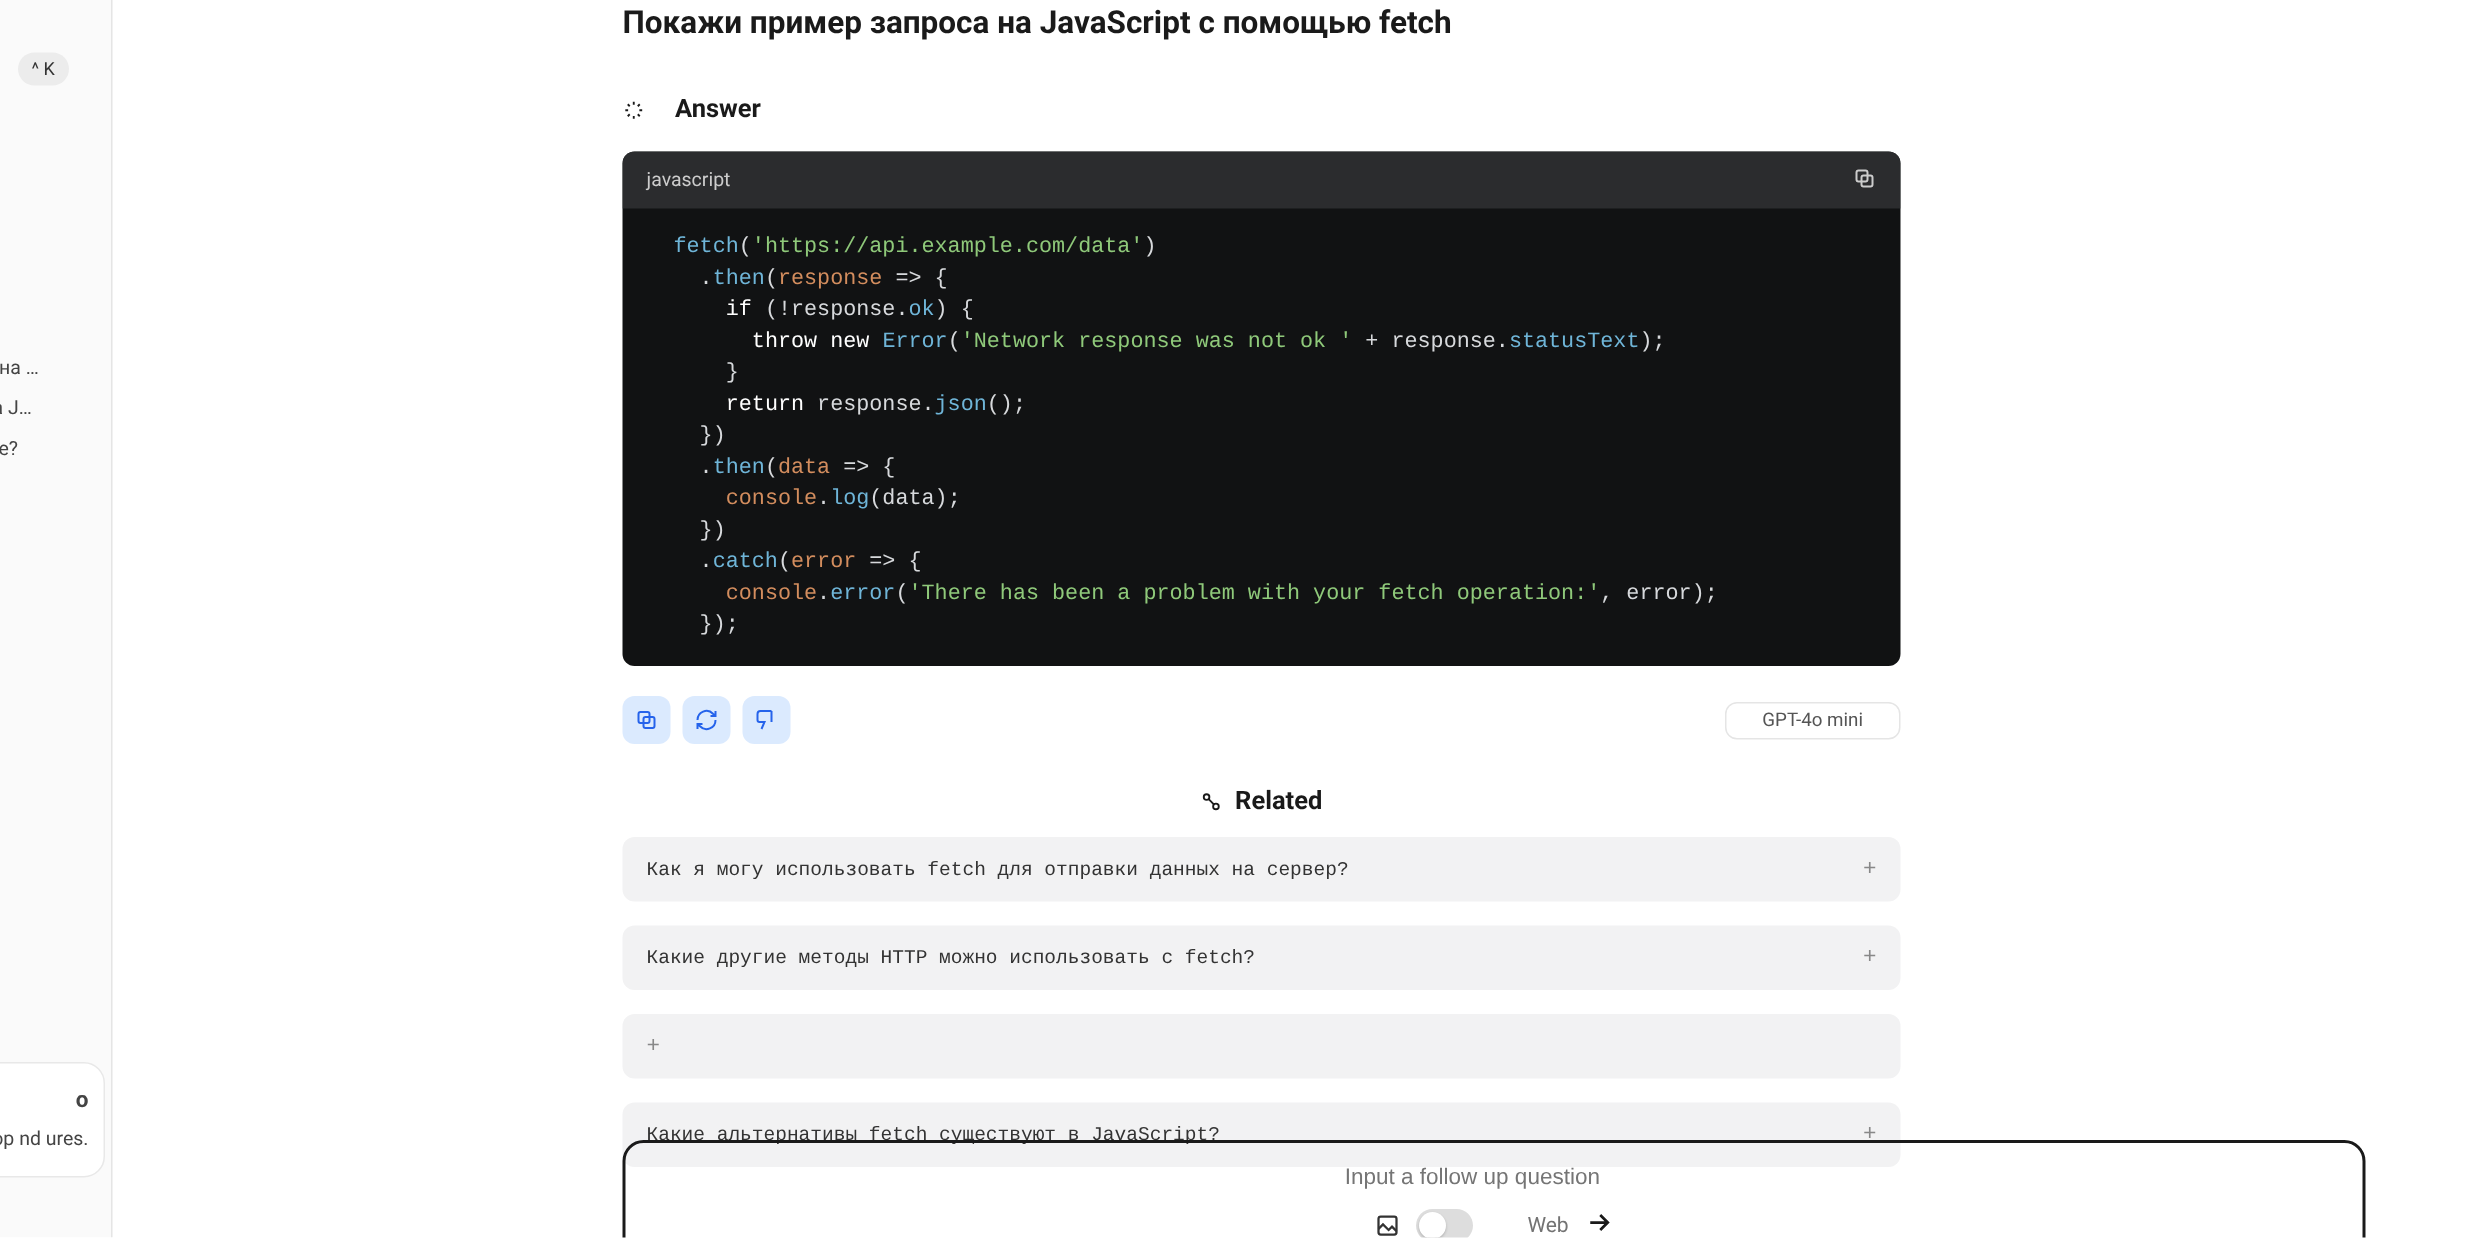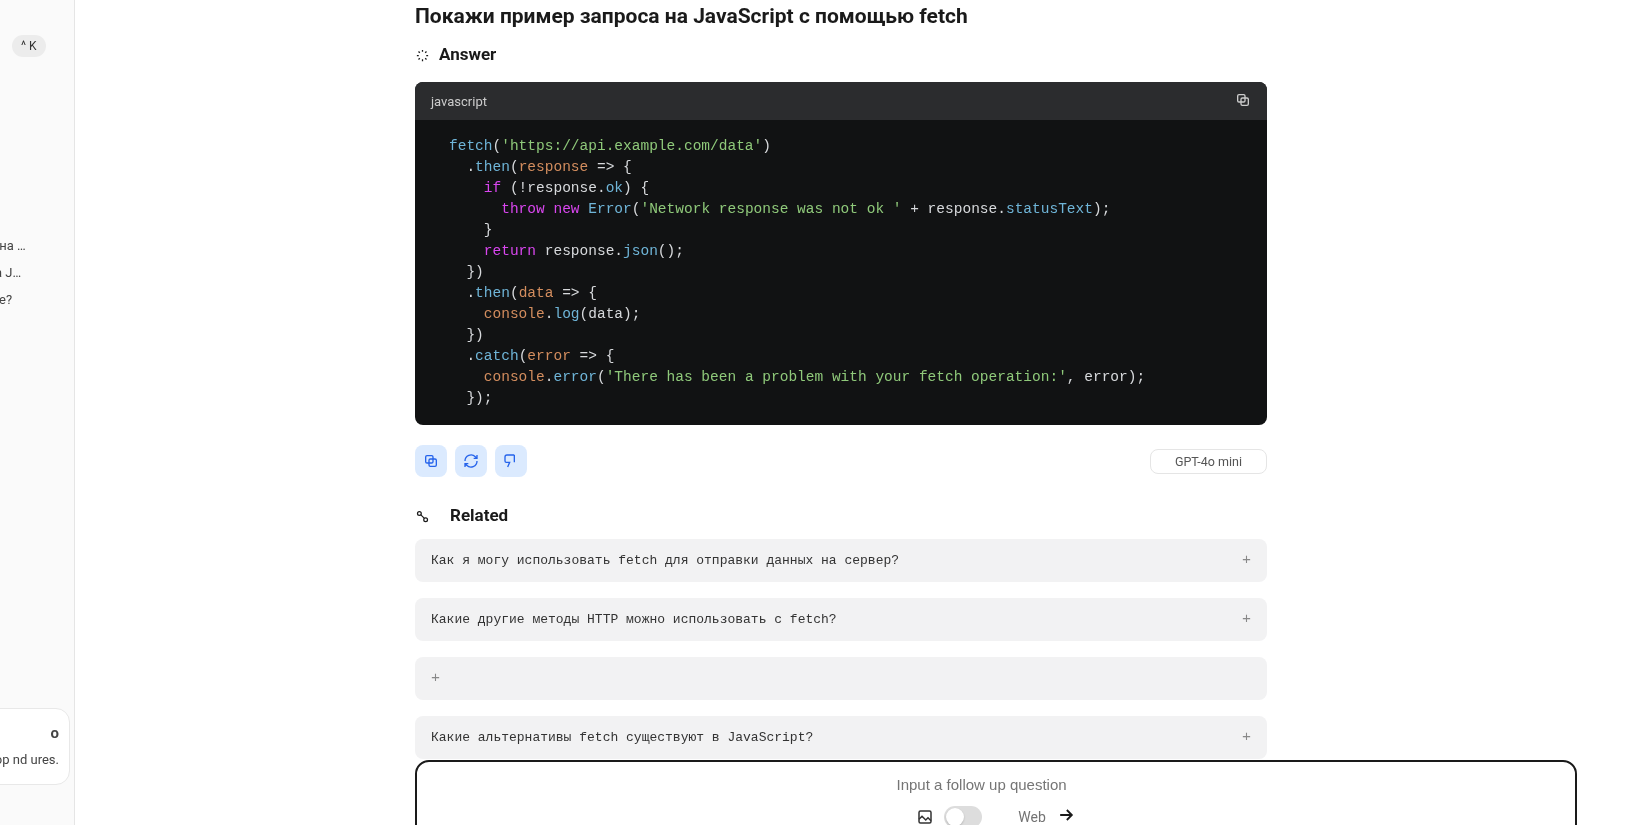--- a/index.html
+++ b/index.html
@@ -8,44 +8,44 @@
 .sidebar { position: absolute; left: 0; top: 0; width: 75px; height: 825px; border-right: 1px solid #e5e5e5; background: #fafafa; overflow: hidden; }
 .kbd-pill { position: absolute; top: 35px; left: 12px; background: #ececec; border-radius: 12px; padding: 4px 9px; font-size: 12px; color: #333; display: flex; align-items: center; gap: 3px; }
 .sidebar-items { position: absolute; top: 232px; left: -40px; width: 115px; }
 .sidebar-item { font-size: 13px; color: #444; padding: 6px 0; white-space: nowrap; overflow: hidden; text-overflow: ellipsis; }
 .promo-card { position: absolute; bottom: 40px; left: -60px; width: 130px; border: 1px solid #e8e8e8; background: #fff; border-radius: 14px; padding: 14px 10px; font-size: 13px; color: #444; line-height: 1.45; }
 .promo-title { font-weight: 700; font-size: 15px; margin-bottom: 6px; text-align: right; }
 .promo-text { text-align: right; }
 
 .main { position: absolute; left: 415px; top: 0; width: 852px; }
 
-.page-title { font-size: 21px; font-weight: 700; margin-top: 4px; margin-bottom: 16px; }
+.page-title { font-size: 21px; font-weight: 700; margin-top: 4px; margin-bottom: 35px; }
 
-.section-head { display: flex; align-items: center; gap: 9px; font-size: 17px; font-weight: 700; margin-bottom: 18px; }
+.section-head { display: flex; align-items: center; gap: 20px; font-size: 17px; font-weight: 700; margin-bottom: 18px; }
 .sparkle-icon { width: 15px; height: 15px; display: inline-block; }
 
 .code-block { background: #111213; border-radius: 8px; overflow: hidden; margin-bottom: 20px; }
 .code-header { display: flex; justify-content: space-between; align-items: center; padding: 10px 16px; background: #2b2c2e; text-align: right; }
 .code-lang { color: #ccc; font-size: 13px; }
 .copy-btn { width: 18px; height: 18px; color: #ccc; cursor: pointer; }
 .code-body { padding: 16px 34px; font-family: "SFMono-Regular", Consolas, "Liberation Mono", Menlo, monospace; font-size: 14.5px; line-height: 1.45; color: #d7d9dc; white-space: pre; overflow-x: auto; }
-.tk-kw { color: #d946ef; }
+.tk-kw { color: #ffffff; }
 .tk-str { color: #8fc97a; }
 .tk-fn { color: #6fb5d8; }
 .tk-id { color: #d38d5e; }
 .tk-punc { color: #d7d9dc; }
 .tk-op { color: #d7d9dc; }
 .tk-prop { color: #6fb5d8; }
 
 .actions-row { display: flex; align-items: center; justify-content: space-between; margin-bottom: 28px; }
 .actions-left { display: flex; gap: 8px; }
 .action-pill { width: 32px; height: 32px; border-radius: 8px; background: #dbeafe; display: flex; align-items: center; justify-content: center; color: #2563eb; cursor: pointer; }
 .model-badge { border: 1px solid #e5e5e5; border-radius: 8px; padding: 4px 24px; font-size: 12.5px; color: #555; }
 
-.related-head { display: flex; align-items: center; gap: 20px; font-size: 17px; font-weight: 700; margin-bottom: 14px; }
+.related-head { display: flex; align-items: center; gap: 8px; font-size: 17px; font-weight: 700; margin-bottom: 14px; justify-content: center; }
 .related-icon { width: 15px; height: 15px; }
 .related-list { display: flex; flex-direction: column; gap: 16px; }
 .related-item { background: #f2f2f3; border-radius: 8px; padding: 13px 16px; display: flex; justify-content: space-between; align-items: center; font-family: "SFMono-Regular", Consolas, "Liberation Mono", Menlo, monospace; font-size: 13px; color: #333; cursor: pointer; }
 .plus-icon { color: #888; font-size: 15px; font-weight: 300; }
 
 .followup { position: absolute; left: 415px; top: 760px; width: 1162px; border: 2px solid #1a1a1a; border-radius: 14px; padding: 14px 16px; display: flex; align-items: center; gap: 12px; flex-direction: column; }
 .followup-input { flex: 1; border: none; outline: none; font-size: 15px; color: #888; background: transparent; }
 .followup-right { display: flex; align-items: center; gap: 10px; }
 .attach-icon { width: 18px; height: 18px; color: #333; }
 .toggle { width: 38px; height: 22px; background: #ddd; border-radius: 11px; position: relative; }

